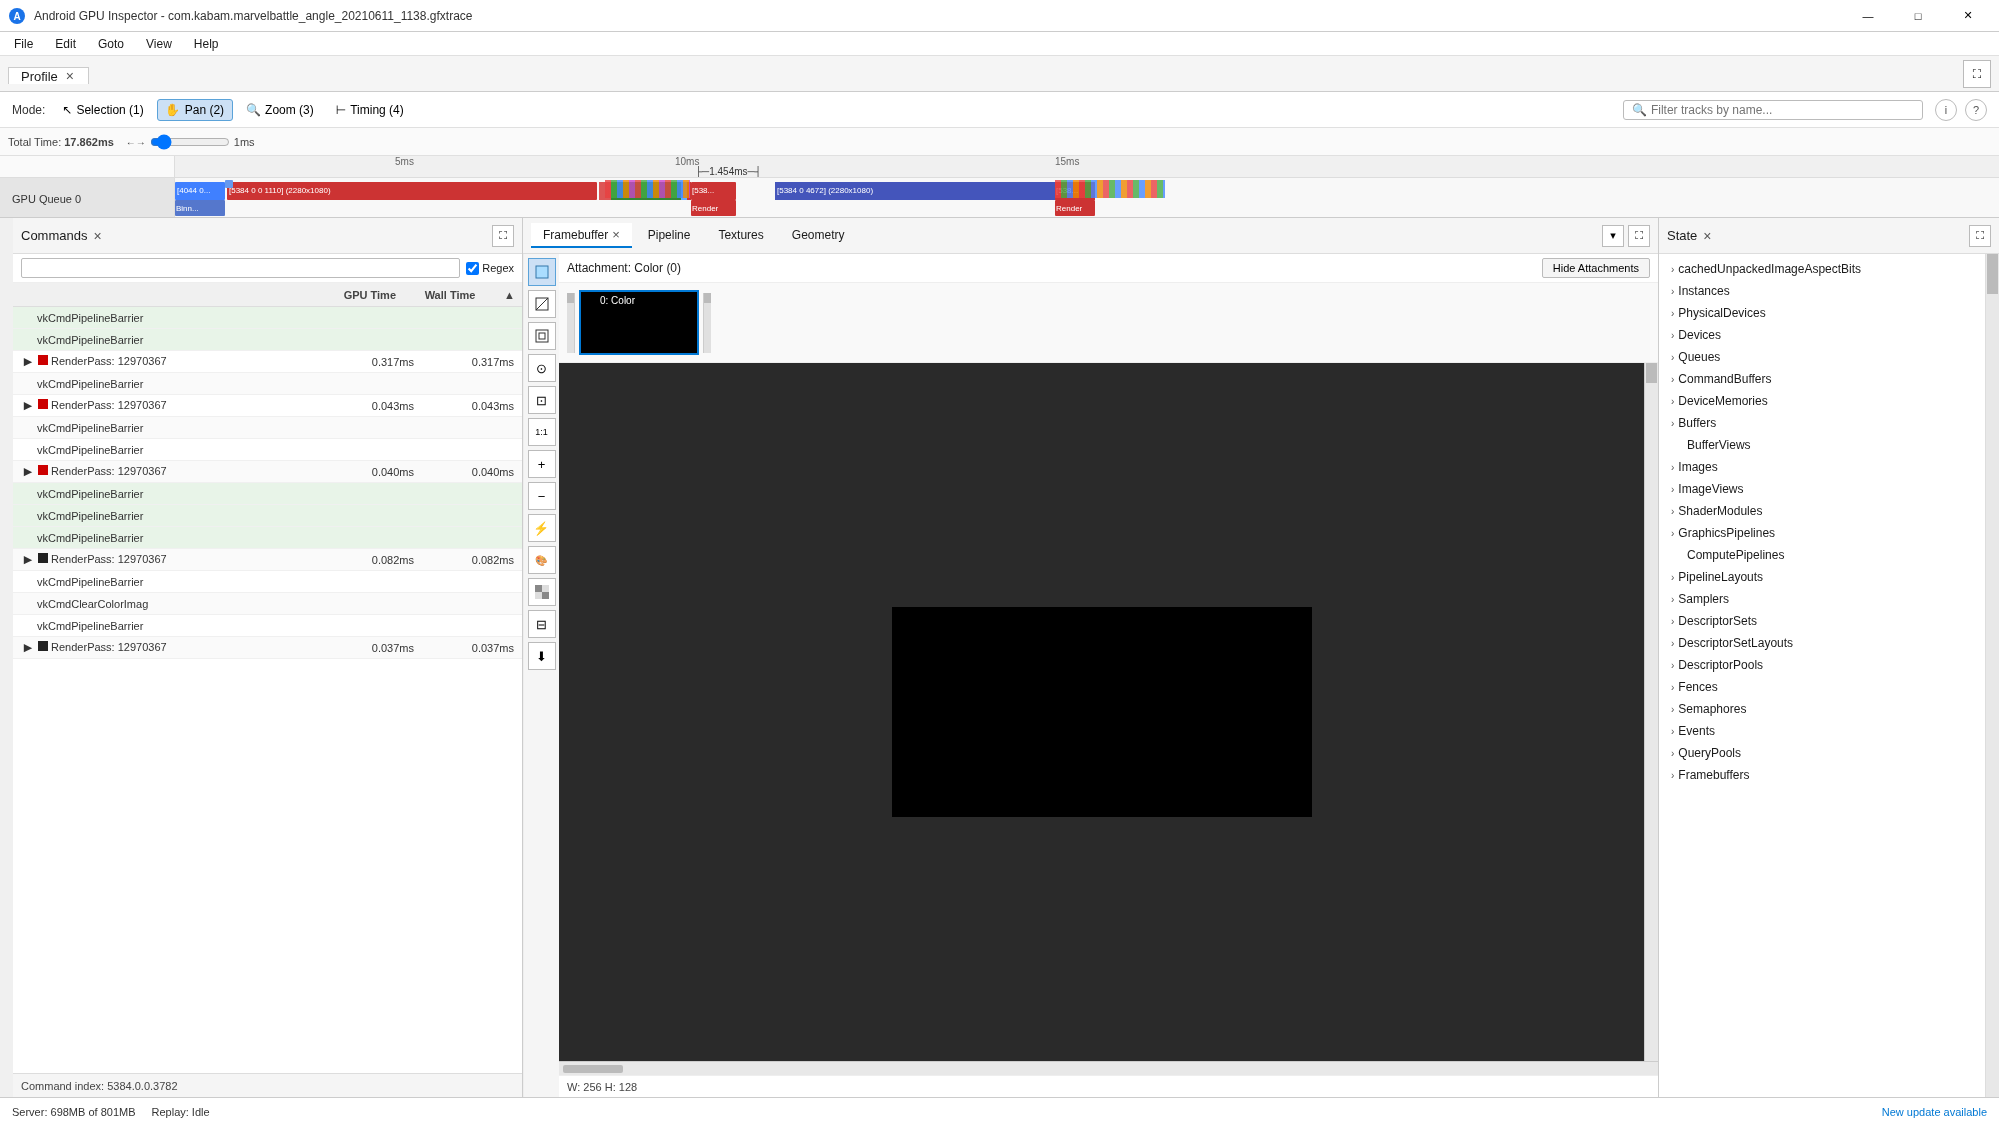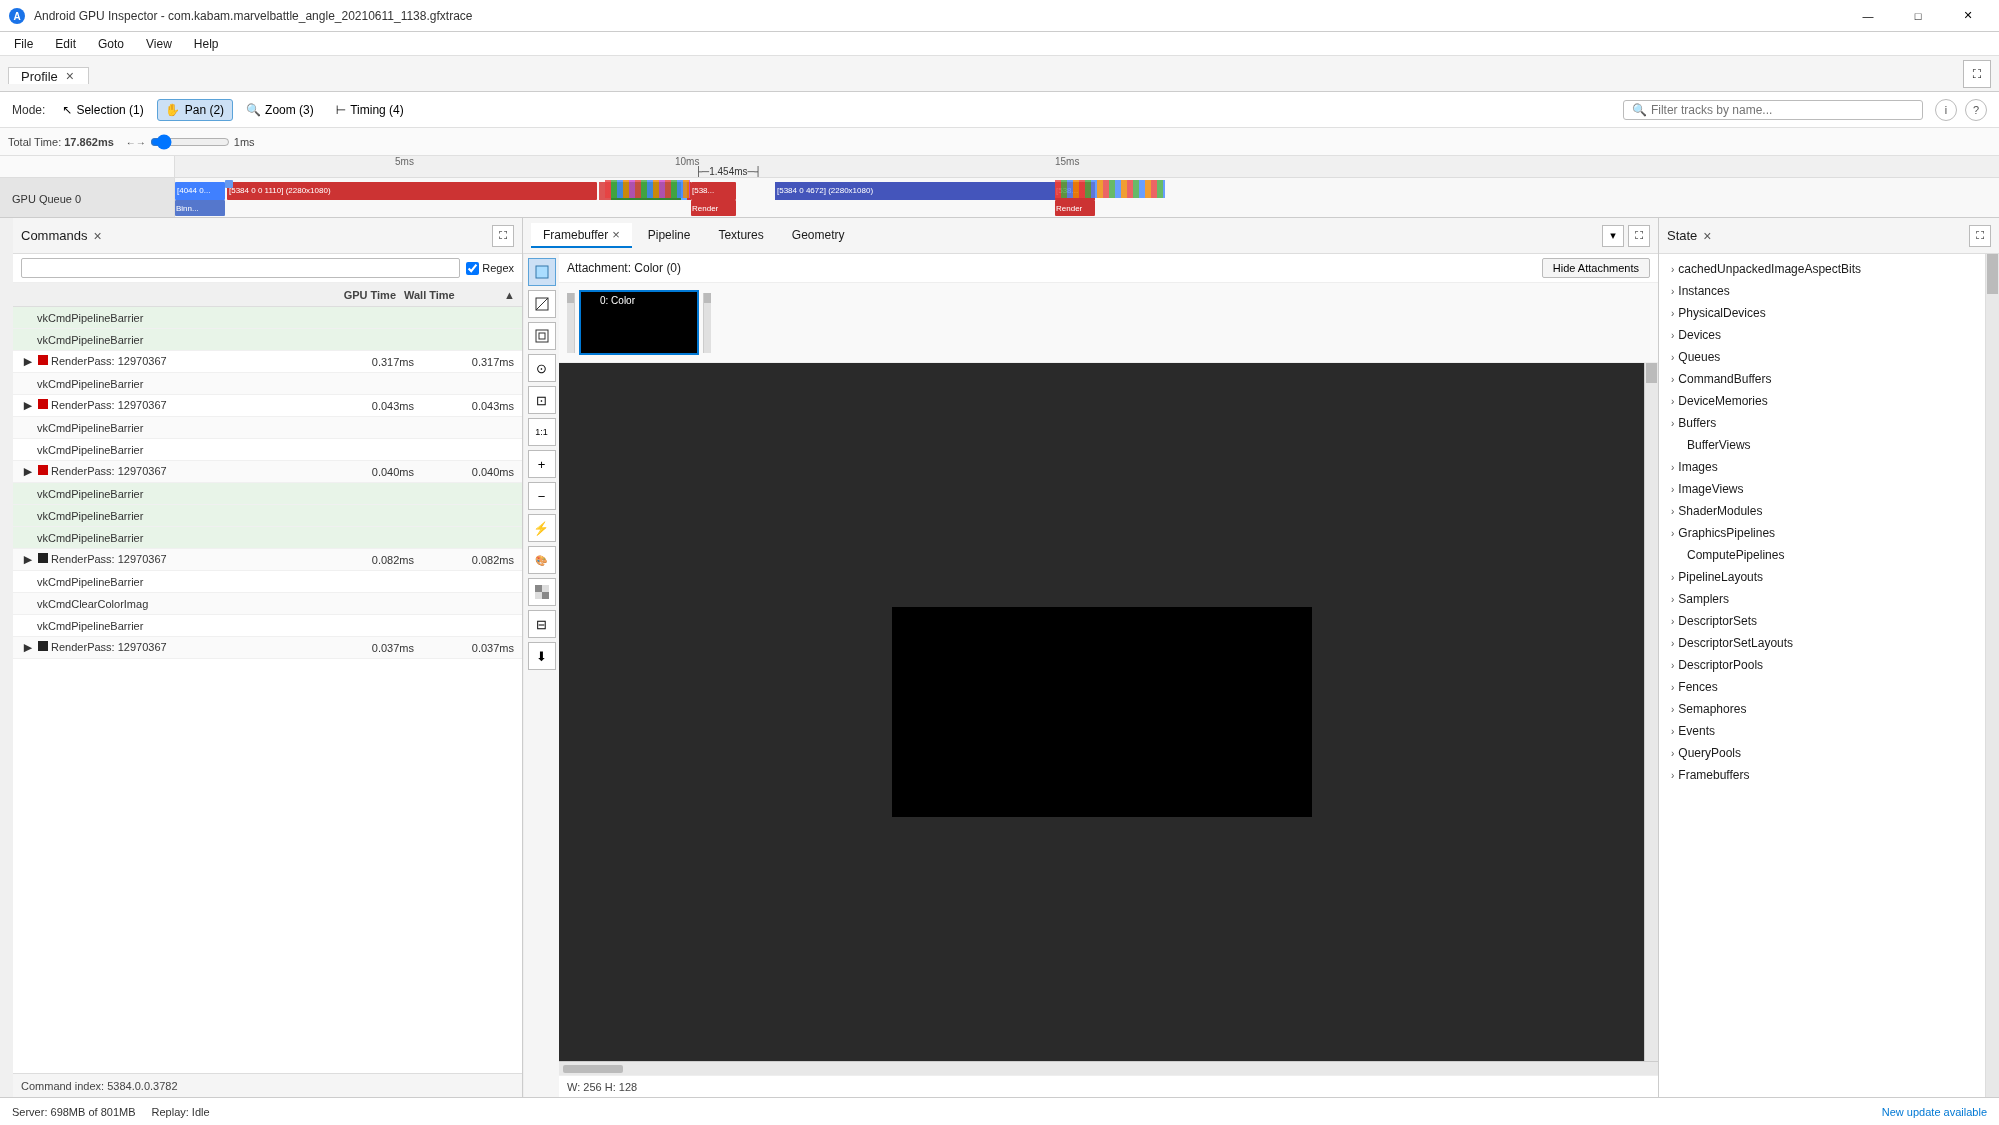--- a/index.html
+++ b/index.html
@@ -222,21 +222,21 @@
       height: 24px;
       background: #f0f0f0;
       border-bottom: 1px solid #ddd;
       font-size: 11px;
       font-weight: bold;
       color: #444;
       padding: 0 4px;
     }
     .cmd-col-name { flex: 1; padding-left: 8px; }
     .cmd-col-gpu { width: 100px; text-align: right; padding-right: 8px; }
-    .cmd-col-wall { width: 100px; text-align: left; padding-right: 8px; }
+    .cmd-col-wall { width: 100px; text-align: center; padding-right: 8px; }
     .cmd-col-scroll { width: 14px; }
     .cmd-table-body { flex: 1; overflow-y: auto; overflow-x: hidden; }
 
     .cmd-row {
       display: flex;
       align-items: center;
       height: 22px;
       border-bottom: 1px solid #f0f0f0;
       font-size: 11px;
       color: #333;

